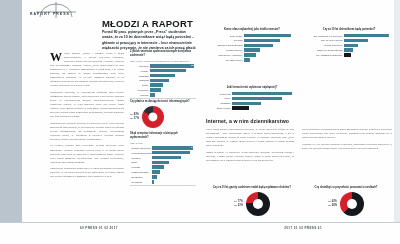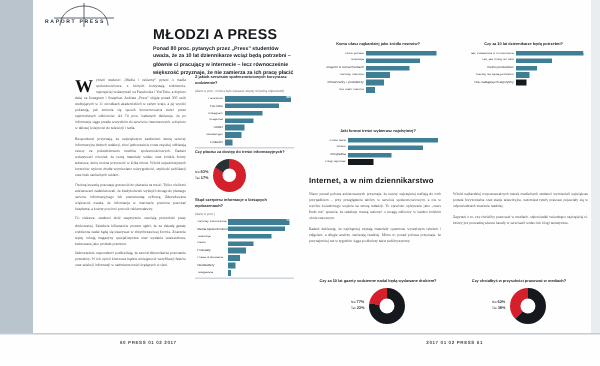--- a/index.html
+++ b/index.html
@@ -103,21 +103,21 @@
   <div class="page-left">
     <div class="left-band"></div>
 
     <svg class="logo-mark" viewBox="0 0 52 20">
       <line x1="26" y1="0" x2="26" y2="16" stroke="#2c3640" stroke-width="0.5"></line>
       <path d="M10 15 A16 13 0 0 1 42 15" fill="none" stroke="#2c3640" stroke-width="0.5"></path>
       <line x1="6" y1="10" x2="46" y2="10" stroke="#2c3640" stroke-width="0.5"></line>
     </svg>
     <div class="logo-text">RAPORT   PRESS</div>
 
-    <div class="headline">MŁODZI A PRESS</div>
+    <div class="headline">MŁODZI A RAPORT</div>
     <div class="deck">Ponad 80 proc. pytanych przez „Press" studentów uważa, że za 10 lat dziennikarze wciąż będą potrzebni – głównie ci pracujący w internecie – lecz równocześnie większość przyznaje, że nie zamierza za ich pracę płacić</div>
 
     <div class="dropcap-col">
       <span class="dropcap">W</span>
       <div class="body-txt">
         <p>ybrali studenci „Media i reklamy" pytani o media społecznościowe, z których korzystają codziennie, najczęściej wskazywali na Facebooka i YouTube, a dopiero dalej na Instagram i Snapchat. Ankieta „Press" objęła ponad 300 osób studiujących w 11 ośrodkach akademickich w całym kraju, a jej wyniki pokazują, jak zmienia się sposób konsumowania treści przez najmłodszych odbiorców. Aż 74 proc. badanych deklaruje, że po informacje sięga przede wszystkim do serwisów internetowych, a dopiero w dalszej kolejności do telewizji i radia.</p>
         <p>Respondenci przyznają, że największym zaufaniem darzą serwisy informacyjne dużych redakcji, choć jednocześnie coraz częściej odbierają newsy za pośrednictwem mediów społecznościowych. Badani wskazywali również, że cenią materiały wideo oraz krótkie formy tekstowe, które można przyswoić w kilka minut. Wśród najważniejszych kryteriów wyboru źródła wymieniano wiarygodność, szybkość publikacji oraz brak nachalnych reklam.</p>
         <p>Osobną kwestią pozostaje gotowość do płacenia za treści. Tylko nieliczni ankietowani zadeklarowali, że kiedykolwiek wykupili dostęp do płatnego serwisu informacyjnego lub prenumeratę cyfrową. Zdecydowana większość uważa, że informacja w internecie powinna pozostać bezpłatna, a koszty powinni ponosić reklamodawcy.</p>
         <p>Co ciekawe, studenci dość sceptycznie oceniają przyszłość prasy drukowanej. Zaledwie kilkanaście procent sądzi, że za dekadę gazety codzienne nadal będą się ukazywać w dotychczasowej formie. Znacznie lepiej rokują magazyny specjalistyczne oraz wydania weekendowe, traktowane jako produkt premium.</p>
         <p>Jednocześnie respondenci podkreślają, że zawód dziennikarza pozostanie potrzebny. W ich opinii kluczowa będzie umiejętność weryfikacji faktów oraz selekcji informacji w nadmiarze treści krążących w sieci.</p>

